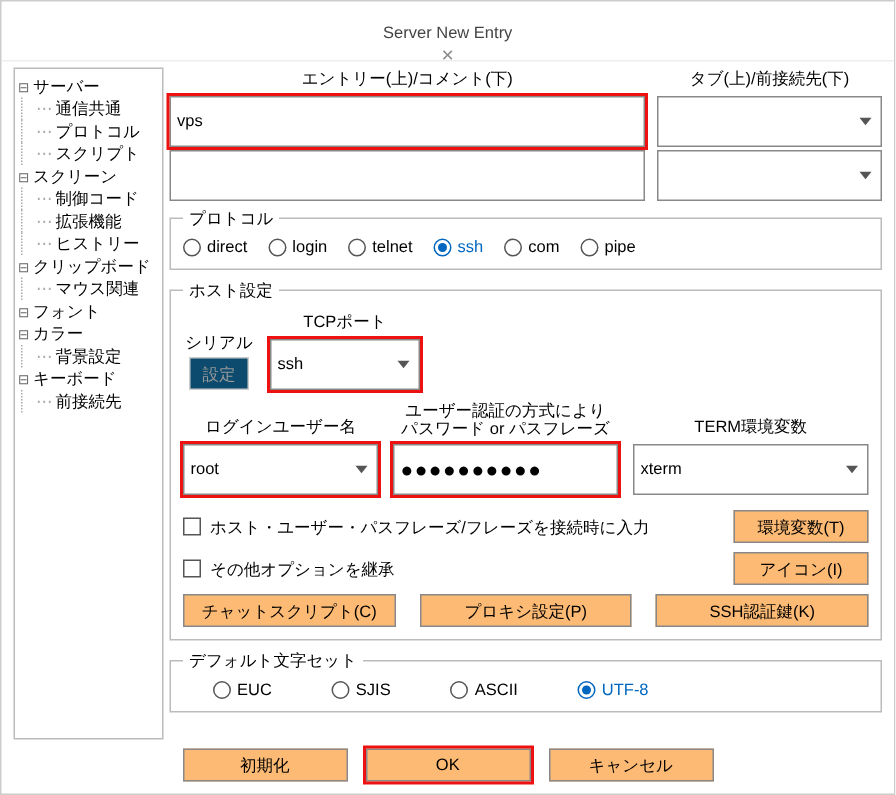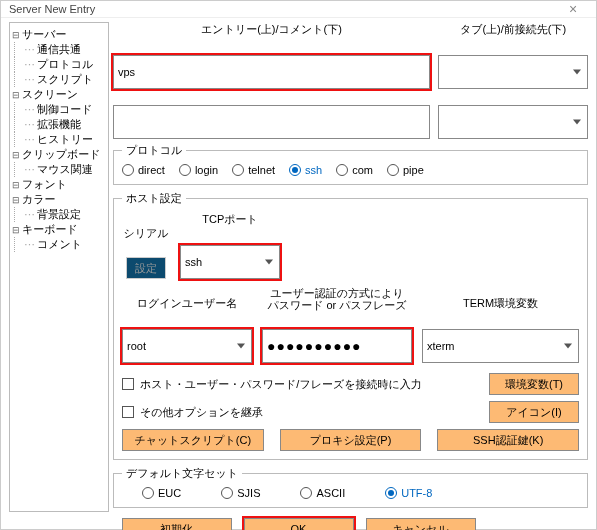--- a/index.html
+++ b/index.html
@@ -11,23 +11,24 @@
     color: #000;
     width: 597px;
     height: 530px;
     overflow: hidden;
   }
   .window { border: 1px solid #ccc; width: 597px; height: 530px; display: flex; flex-direction: column; }
   .titlebar {
     height: 40px;
     display: flex;
     align-items: center;
-    padding: 0 8px;
+    padding: 15px 8px;
     border-bottom: 1px solid #eee;
     color: #444;
+    flex-direction: column;
   }
   .titlebar .title { flex: 1; }
   .close { width: 30px; text-align: center; color: #888; font-size: 14px; }
   .body { flex: 1; display: flex; padding: 4px 8px 2px 8px; gap: 4px; }
   .tree {
     width: 100px;
     border: 1px solid #bbb;
     padding: 4px 2px;
     overflow: hidden;
   }
@@ -40,21 +41,21 @@
   .main { flex: 1; display: flex; flex-direction: column; gap: 2px; }
 
   fieldset {
     border: 1px solid #bbb;
     margin: 0 0 4px 0;
     padding: 6px 8px 8px 8px;
   }
   legend { padding: 0 4px; }
 
   .row { display: flex; align-items: center; gap: 8px; }
-  .col { display: flex; flex-direction: column; gap: 16px; }
+  .col { display: flex; flex-direction: column; gap: 2px; }
 
   .input {
     border: 1px solid #888;
     height: 22px;
     padding: 16px 4px;
     background: #fff;
     display: flex;
     align-items: center;
     width: 100%;
   }
@@ -146,21 +147,21 @@
       <div class="tree-child">
           <div class="tree-item"><span class="lnk">マウス関連</span></div>
         </div>
       <div class="tree-item tree-parent"><span>フォント</span></div>
       <div class="tree-item tree-parent"><span>カラー</span></div>
       <div class="tree-child">
           <div class="tree-item"><span class="lnk">背景設定</span></div>
         </div>
       <div class="tree-item tree-parent"><span>キーボード</span></div>
       <div class="tree-child">
-          <div class="tree-item"><span class="lnk">コメント</span></div>
+          <div class="tree-item"><span class="lnk">前接続先</span></div>
         </div>
     </div>
 
     <div class="main">
 
       <fieldset style="border:none;padding:0 0 2px 0;margin:0;">
         <div class="row">
           <div class="col" style="flex:1;">
             <div class="center-label">エントリー(上)/コメント(下)</div>
             <div class="input hl">
@@ -249,21 +250,21 @@
             <div class="center-label">TERM環境変数</div>
             <div class="input combo">
                 <span>xterm</span>
               </div>
           </div>
         </div>
 
         <div class="row" style="margin-top:10px;justify-content:space-between;">
           <label class="check">
             <span class="cbox"></span>
-            <span>ホスト・ユーザー・パスワード/フレーズを接続時に入力</span>
+            <span>ホスト・ユーザー・パスフレーズ/フレーズを接続時に入力</span>
           </label>
           <div class="btn">
               <span>環境変数(T)</span>
             </div>
         </div>
 
         <div class="row" style="margin-top:6px;justify-content:space-between;">
           <label class="check">
             <span class="cbox"></span>
             <span>その他オプションを継承</span>

